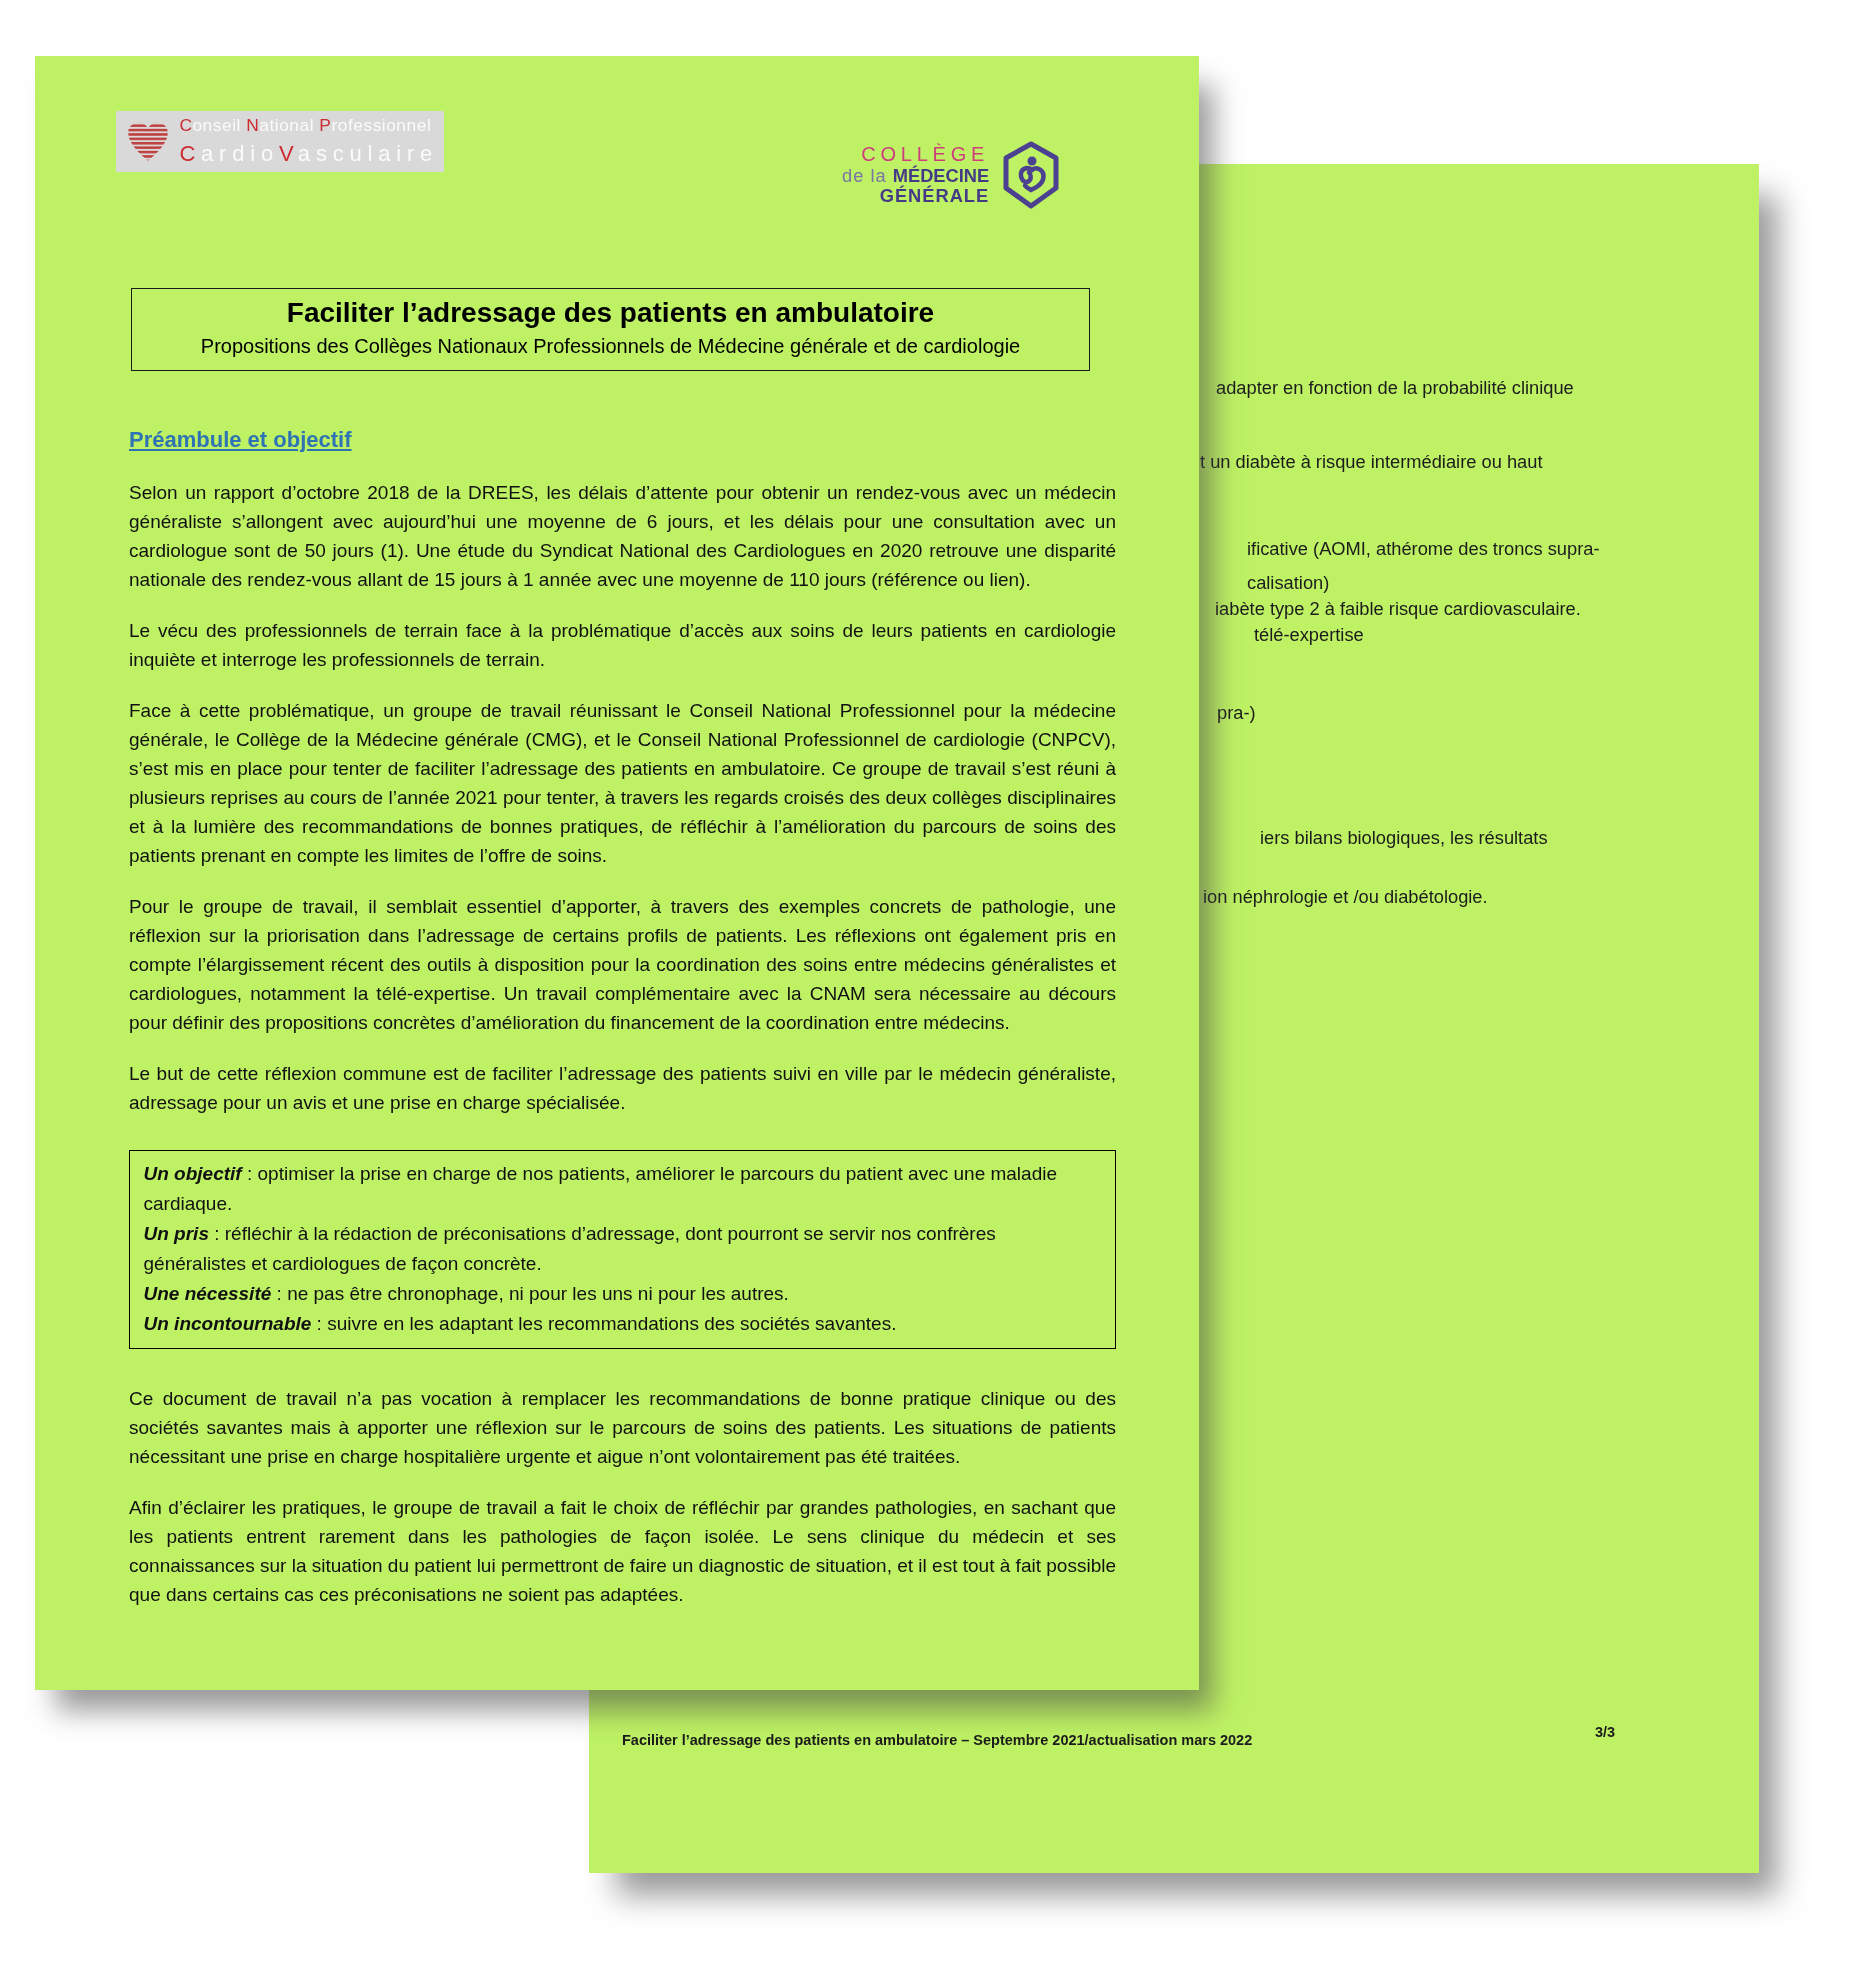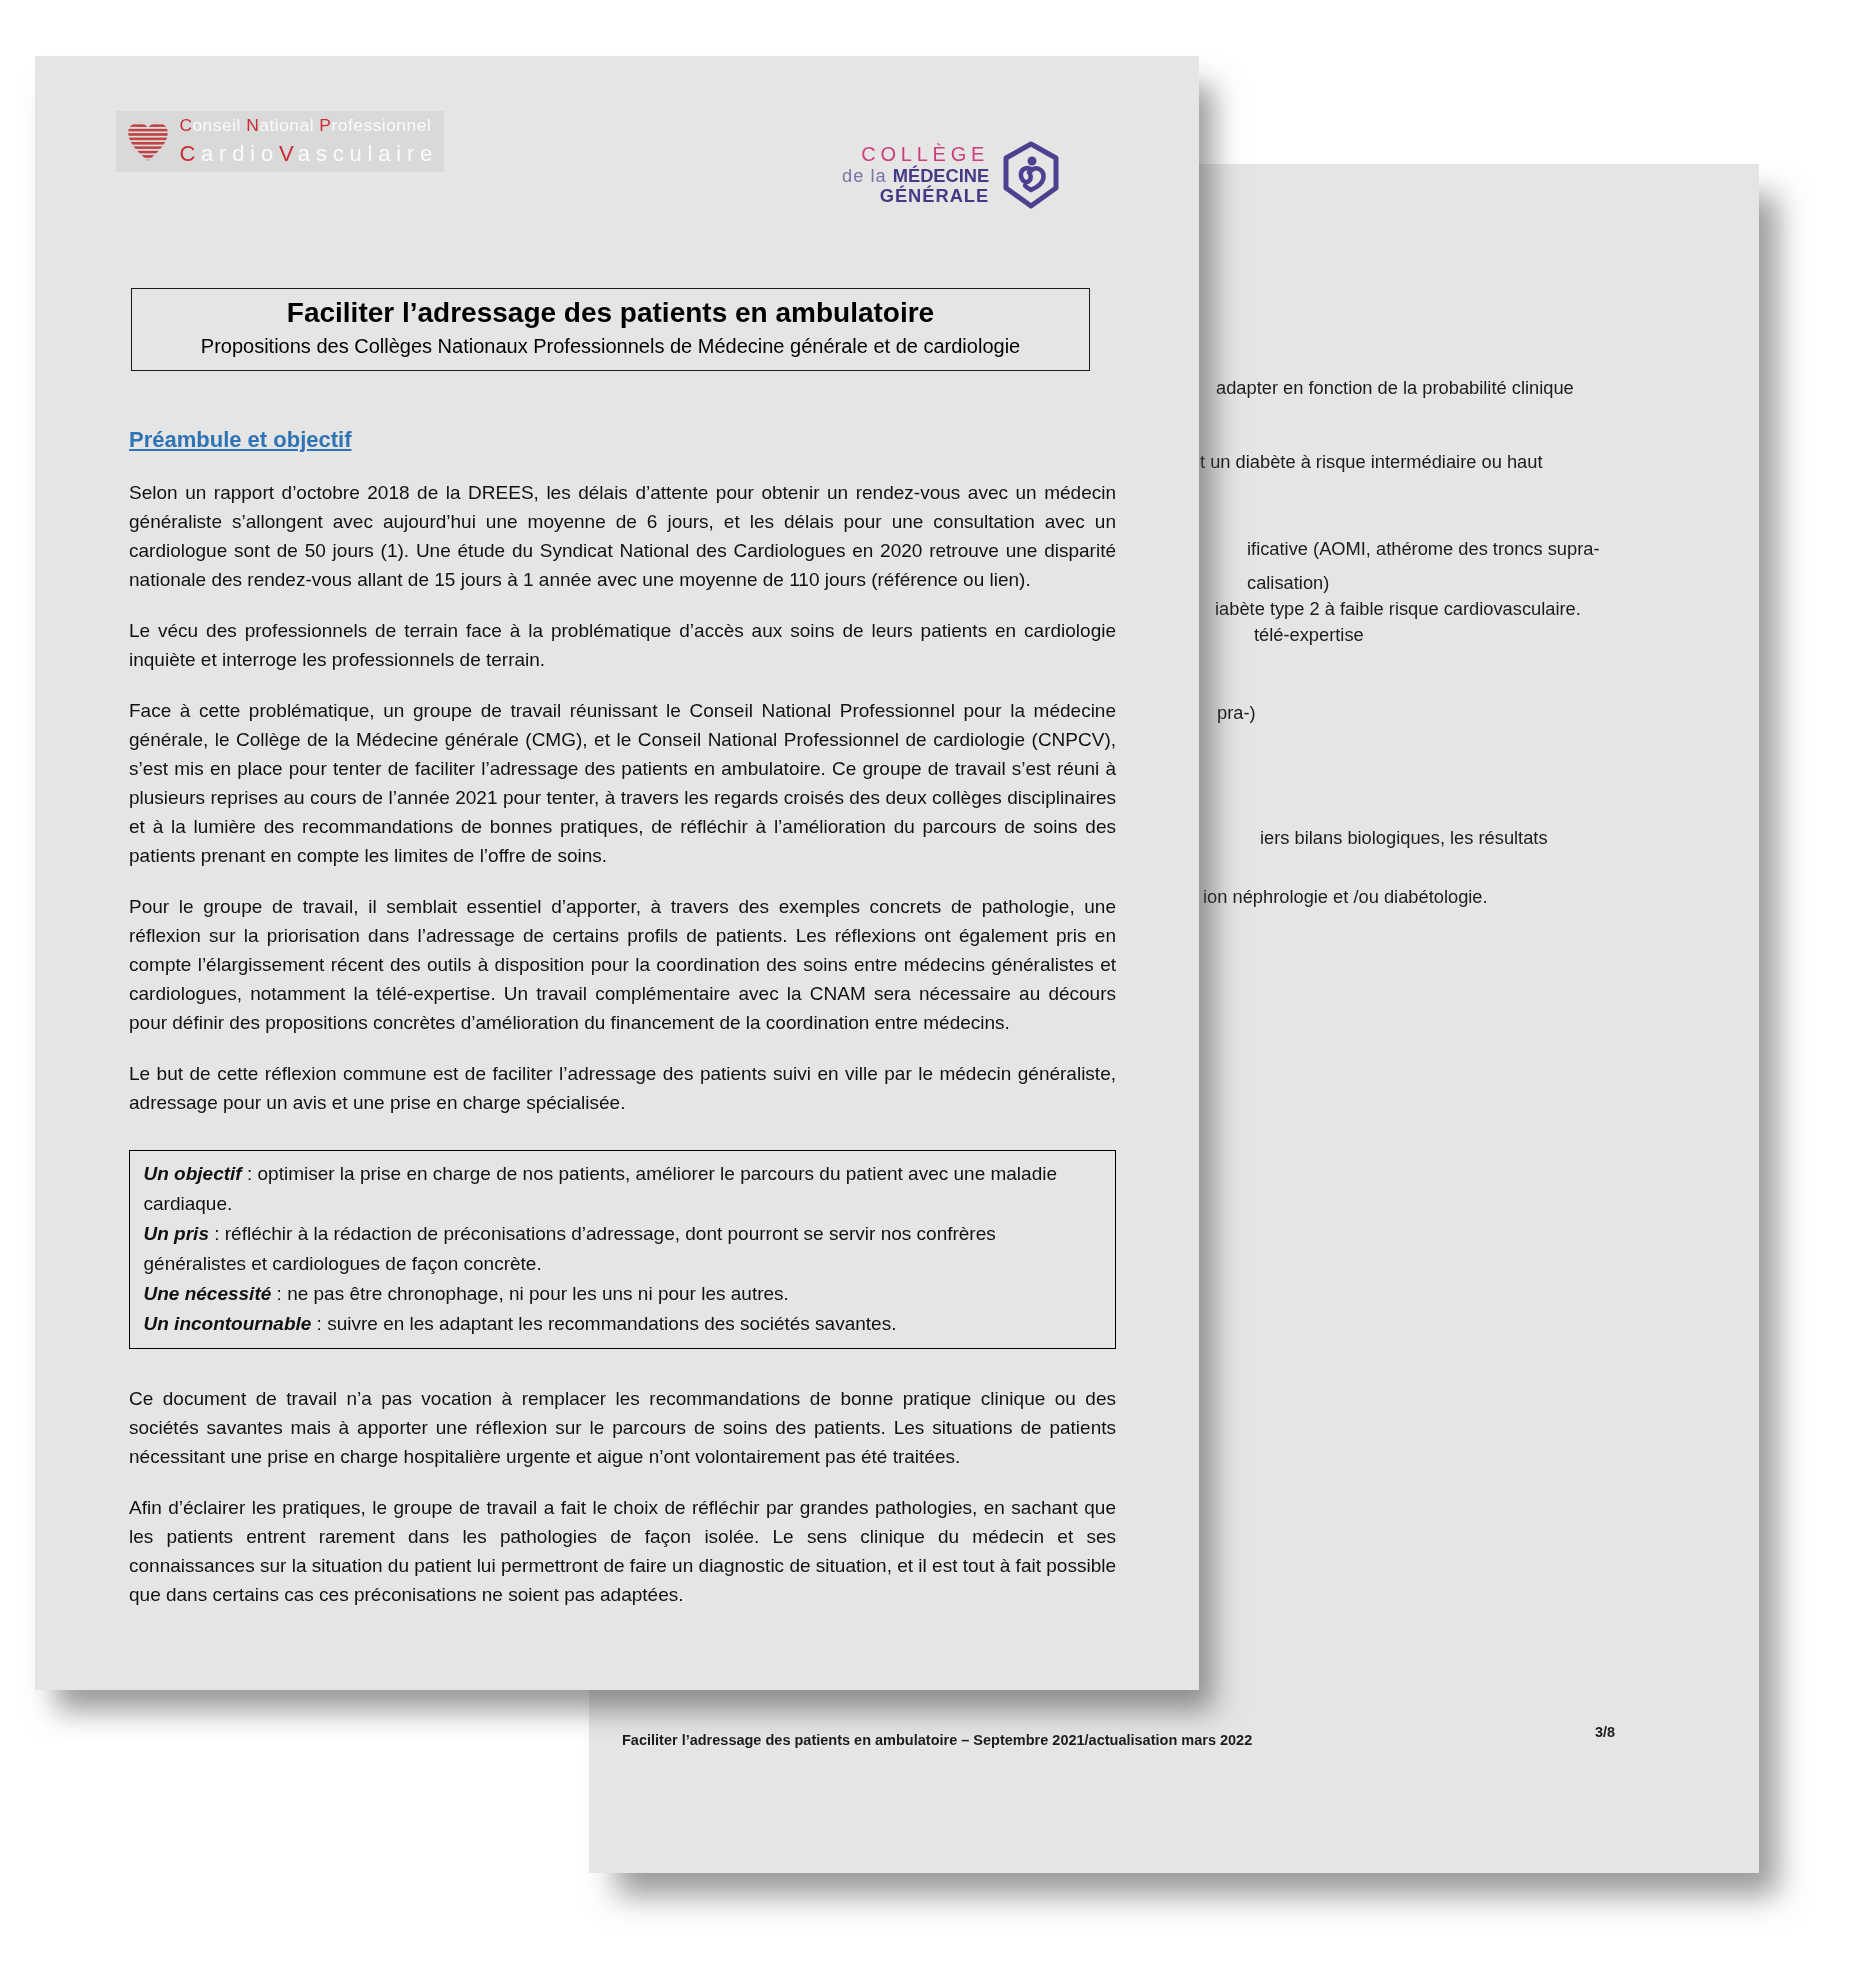--- a/index.html
+++ b/index.html
@@ -1,20 +1,20 @@
 <!DOCTYPE html>
 <html><head>
 <meta charset="utf-8">
 <style>
   html,body{margin:0;padding:0;background:#ffffff;}
   .canvas{position:relative;width:1870px;height:1977px;overflow:hidden;background:#ffffff;
           font-family:"Liberation Sans",sans-serif;color:#1a1a1a;}
 
   
-  .page{position:absolute;background:#e5e5e5;}
+  .page{position:absolute;background:#bef264;}
   .page-back{left:589px;top:164px;width:1170px;height:1709px;z-index:1;
              box-shadow:23px 27px 29px -3.9px rgba(70,70,70,0.55);}
   .page-front{left:35px;top:56px;width:1164px;height:1634px;z-index:2;
               box-shadow:17.4px 25px 27px -3.9px rgba(70,70,70,0.55);}
 
   
   .frag{position:absolute;font-size:18.3px;line-height:23px;color:#1c1c1c;white-space:nowrap;}
   .back-footer-text{position:absolute;left:33px;top:1568px;font-size:14.5px;font-weight:700;
                     color:#1c1c1c;white-space:nowrap;}
   .back-page-num{position:absolute;left:1006px;top:1560px;font-size:14.5px;font-weight:700;color:#1c1c1c;}
@@ -63,21 +63,21 @@
     <span class="frag" style="left:611px;top:286px;">t un diabète à risque intermédiaire ou haut</span>
     <span class="frag" style="left:658px;top:373px;">ificative (AOMI, athérome des troncs supra-</span>
     <span class="frag" style="left:658px;top:407px;">calisation)</span>
     <span class="frag" style="left:626px;top:433px;">iabète type 2 à faible risque cardiovasculaire.</span>
     <span class="frag" style="left:665px;top:459px;">télé-expertise</span>
     <span class="frag" style="left:628px;top:537px;">pra-)</span>
     <span class="frag" style="left:671px;top:662px;">iers bilans biologiques, les résultats</span>
     <span class="frag" style="left:614px;top:721px;">ion néphrologie et /ou diabétologie.</span>
 
     <span class="back-footer-text">Faciliter l’adressage des patients en ambulatoire – Septembre 2021/actualisation mars 2022</span>
-    <span class="back-page-num">3/8</span>
+    <span class="back-page-num">3/3</span>
   </div>
 
   <div class="page page-front">
 
     <div class="logo-cnp">
       <svg width="44" height="44" viewBox="0 0 40 40">
         <defs>
           <pattern id="hstr" width="4" height="4" patternUnits="userSpaceOnUse">
             <rect width="4" height="2.3" fill="#c04040"></rect>
           </pattern>

